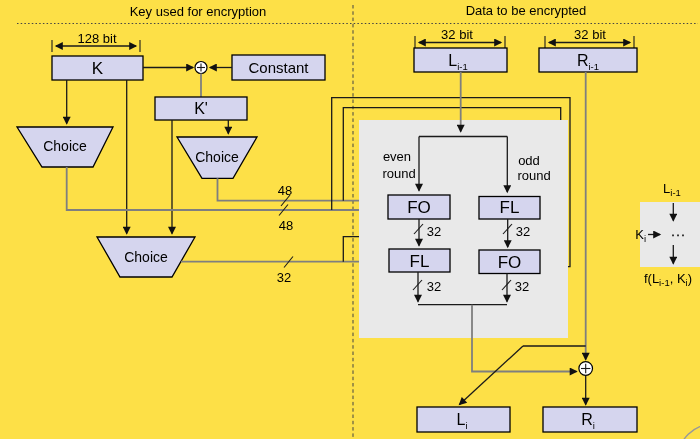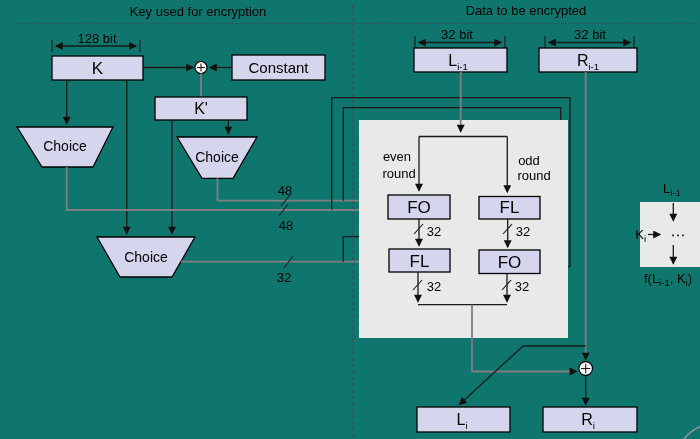--- a/index.html
+++ b/index.html
@@ -1,16 +1,16 @@
 <!DOCTYPE html>
 <html><head>
 <meta charset="utf-8">
 <style>
   html,body{margin:0;padding:0;background:#fff;}
-  .stage{position:relative;width:700px;height:439px;background:#0f766e;overflow:hidden;
+  .stage{position:relative;width:700px;height:439px;background:#fde047;overflow:hidden;
          font-family:"Liberation Sans",sans-serif;}
   svg text{font-family:"Liberation Sans",sans-serif;fill:#000;}
   .blk{stroke:#1a1a1a;stroke-width:1.3;fill:none;}
   .thin{stroke:#1a1a1a;stroke-width:1.1;fill:none;}
   .gray{stroke:#7f7f7f;stroke-width:1.8;fill:none;}
   .box{stroke:#000;stroke-width:1.3;}
   .node{fill:#fff;stroke:#000;stroke-width:1.2;}
   .dot{stroke:#444;stroke-width:1;stroke-dasharray:1.5 2.2;}
   .dash{stroke:#444;stroke-width:1;stroke-dasharray:3.5 2.8;}
   .arc{stroke:#999;stroke-width:1.4;fill:none;}

